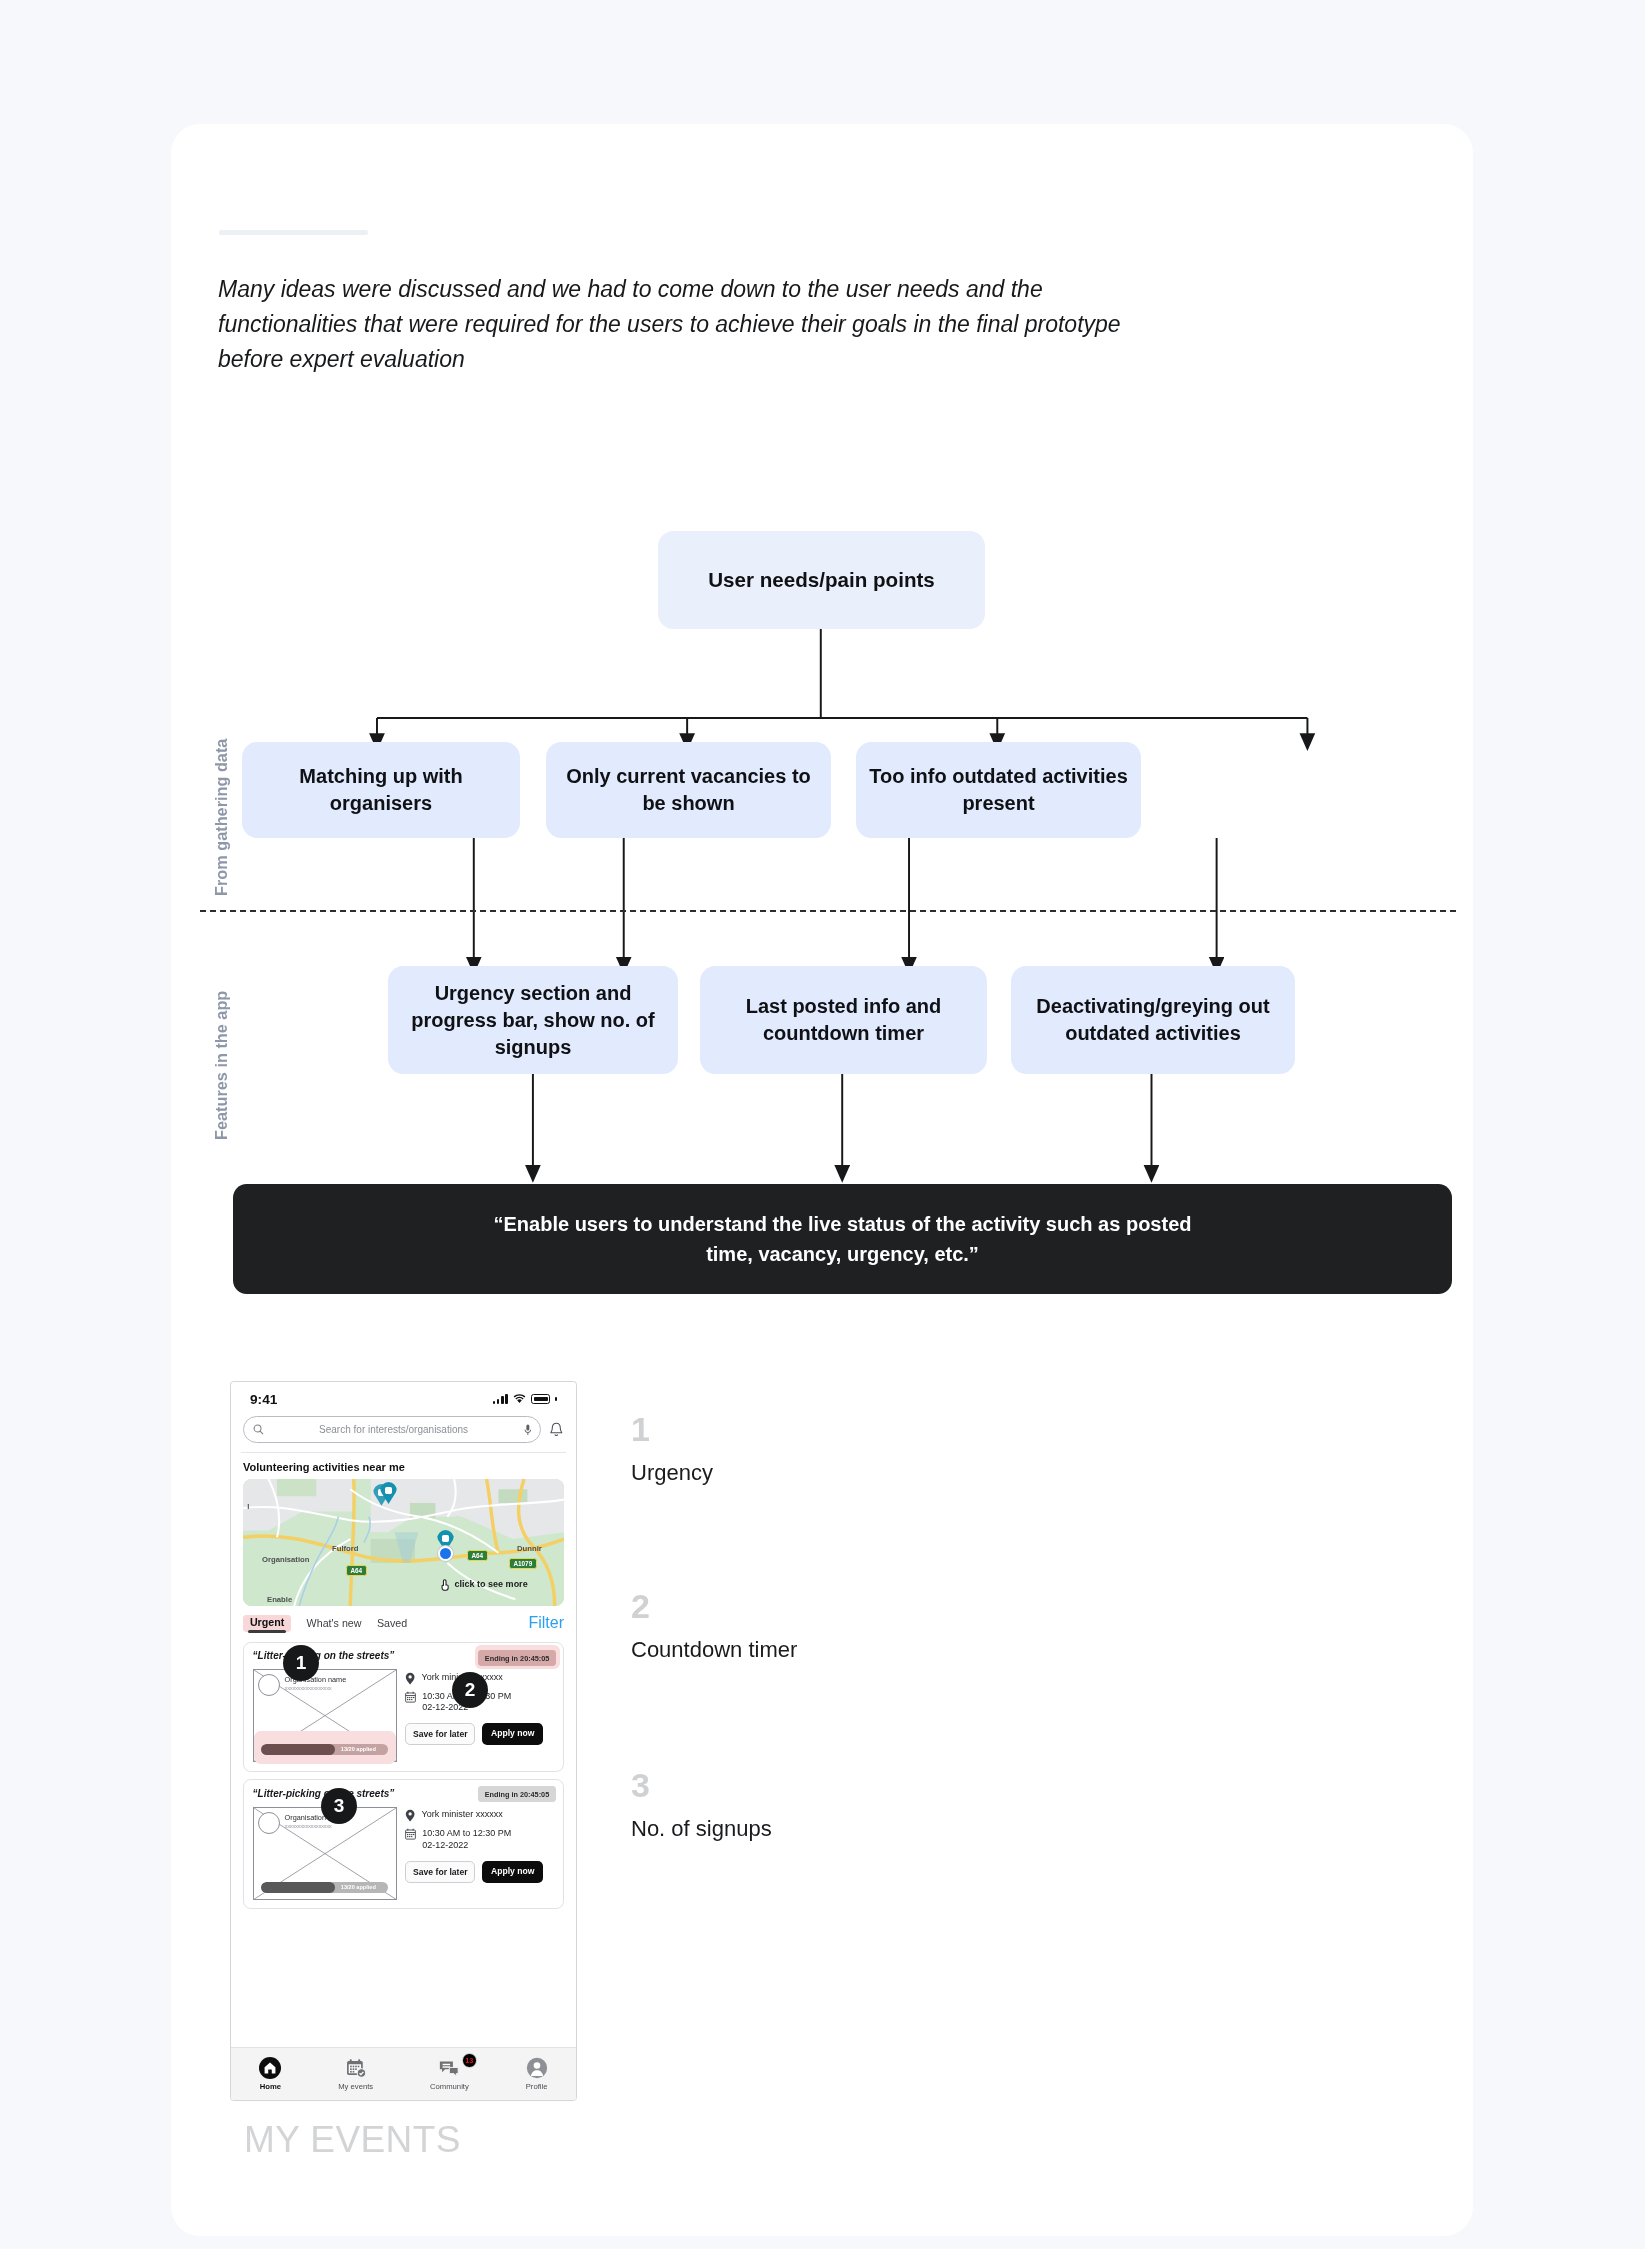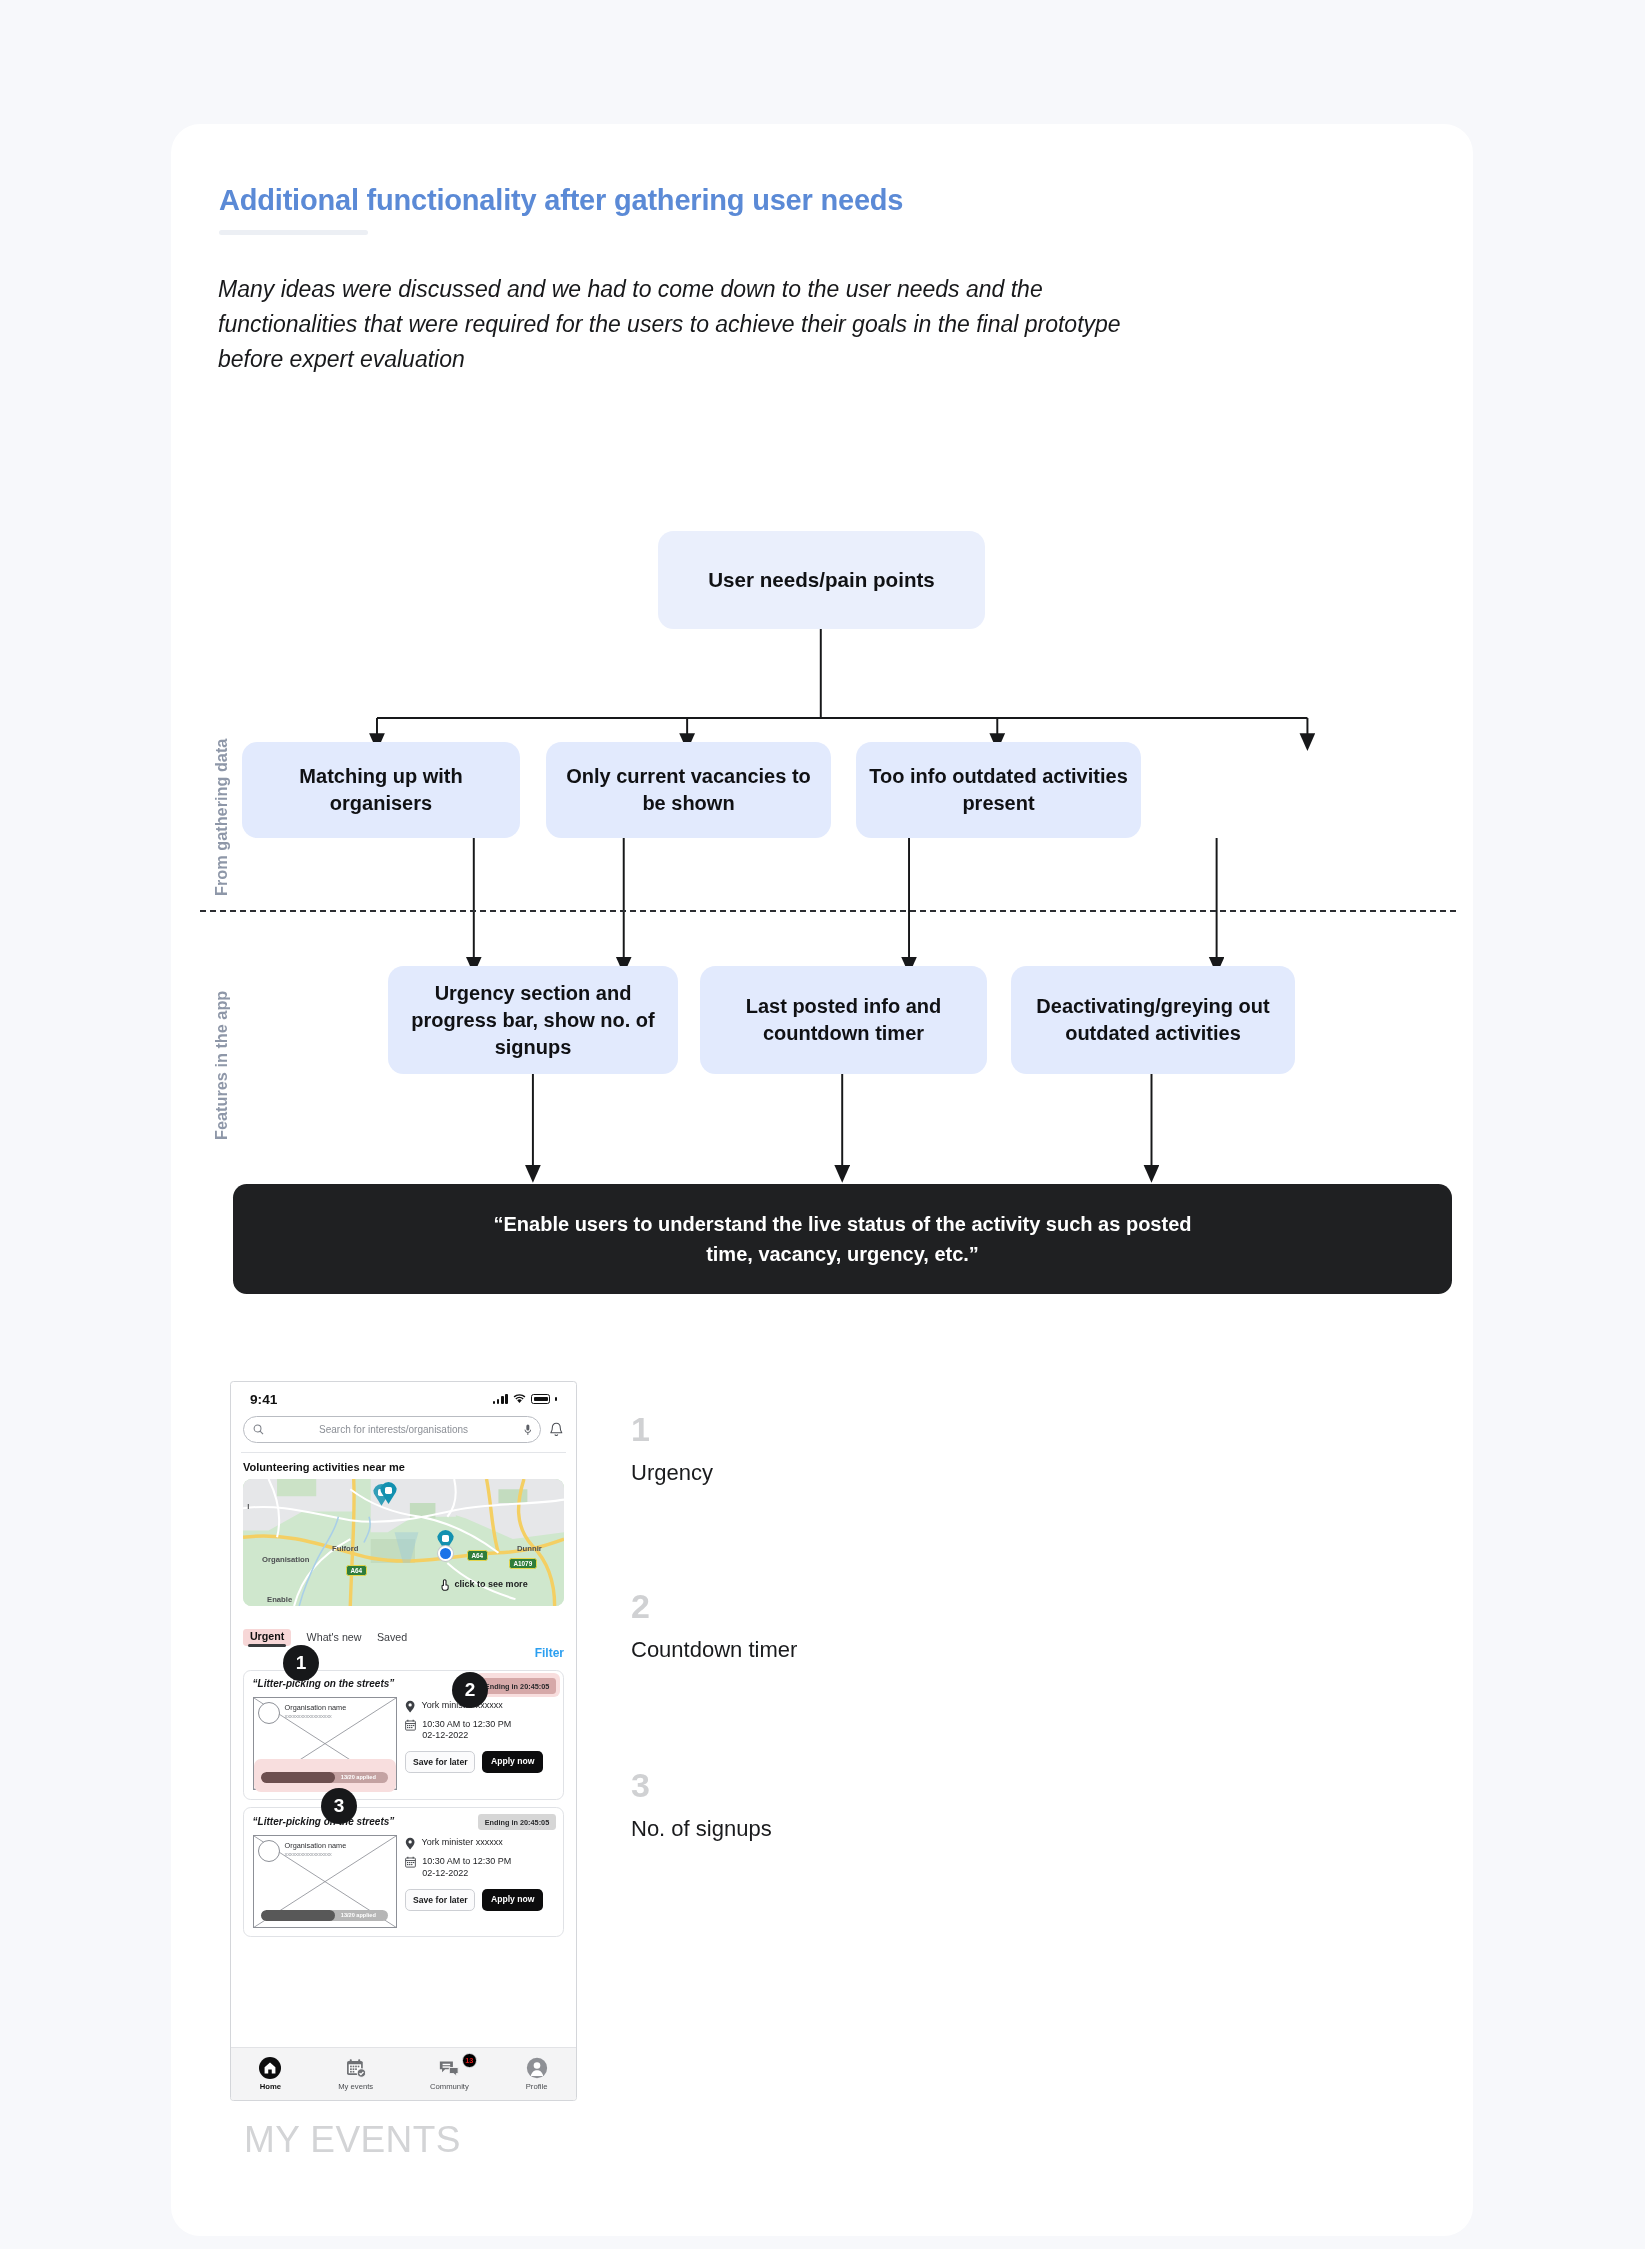--- a/index.html
+++ b/index.html
@@ -136,21 +136,21 @@
   .tabs { display: flex; align-items: center; padding: 8.6px 12px 1.7px; gap: 15.4px; position: relative; }
   .tab { font-size: 10.7px; color: #3c3e42; }
   .tab.active {
     font-weight: 700; color: #111; background: #f7d7d7;
     padding: 1.7px 6.9px 3.4px; border-radius: 3.4px; position: relative;
   }
   .tab.active::after {
     content:""; position:absolute; left:5.1px; right:5.1px; bottom:-0.9px; height:2.6px;
     background:#3a3b3d; border-radius:1.7px;
   }
-  .tab-filter { margin-left: auto; font-size: 12px; color: #2b9ff0; font-weight: 700; margin-top: 32px; }
+  .tab-filter { margin-left: auto; font-size: 16px; color: #2b9ff0; font-weight: 400; }
 
   .acard {
     margin: 7.7px 12px 0; border: 1px solid #e0e2e6; border-radius: 7.7px;
     padding: 7.7px 8.6px 8.6px; position: relative; background: #fff;
   }
   .acard .ttl { font-size: 10px; font-weight: 700; font-style: italic; color: #17181a; }
   .ending {
     position: absolute; right: 6.9px; top: 6px;
     font-size: 7.3px; font-weight: 700; color: #2a2b2d;
     padding: 3.4px 6.9px; border-radius: 3.4px;
@@ -233,21 +233,20 @@
     display: flex; align-items: center; justify-content: center;
     z-index: 30;
   }
 </style>
 </head>
 <body>
 
 <div id="page">
   <div class="card-surface"></div>
 
-  <div class="sec-title">Additional functionality after gathering user needs</div>
   <div class="title-rule"></div>
   <div class="intro">Many ideas were discussed and we had to come down to the user needs and the functionalities that were required for the users to achieve their goals in the final prototype before expert evaluation</div>
 
   <svg class="diagram" viewBox="0 0 1920 2626" xmlns="http://www.w3.org/2000/svg">
     <defs>
       <marker id="ah" markerWidth="9" markerHeight="9" refX="4.5" refY="4" orient="auto">
         <path d="M0,0 L9,4 L0,8 z" fill="#17181a"></path>
       </marker>
     </defs>
     <g stroke="#17181a" stroke-width="2.3" fill="none">

